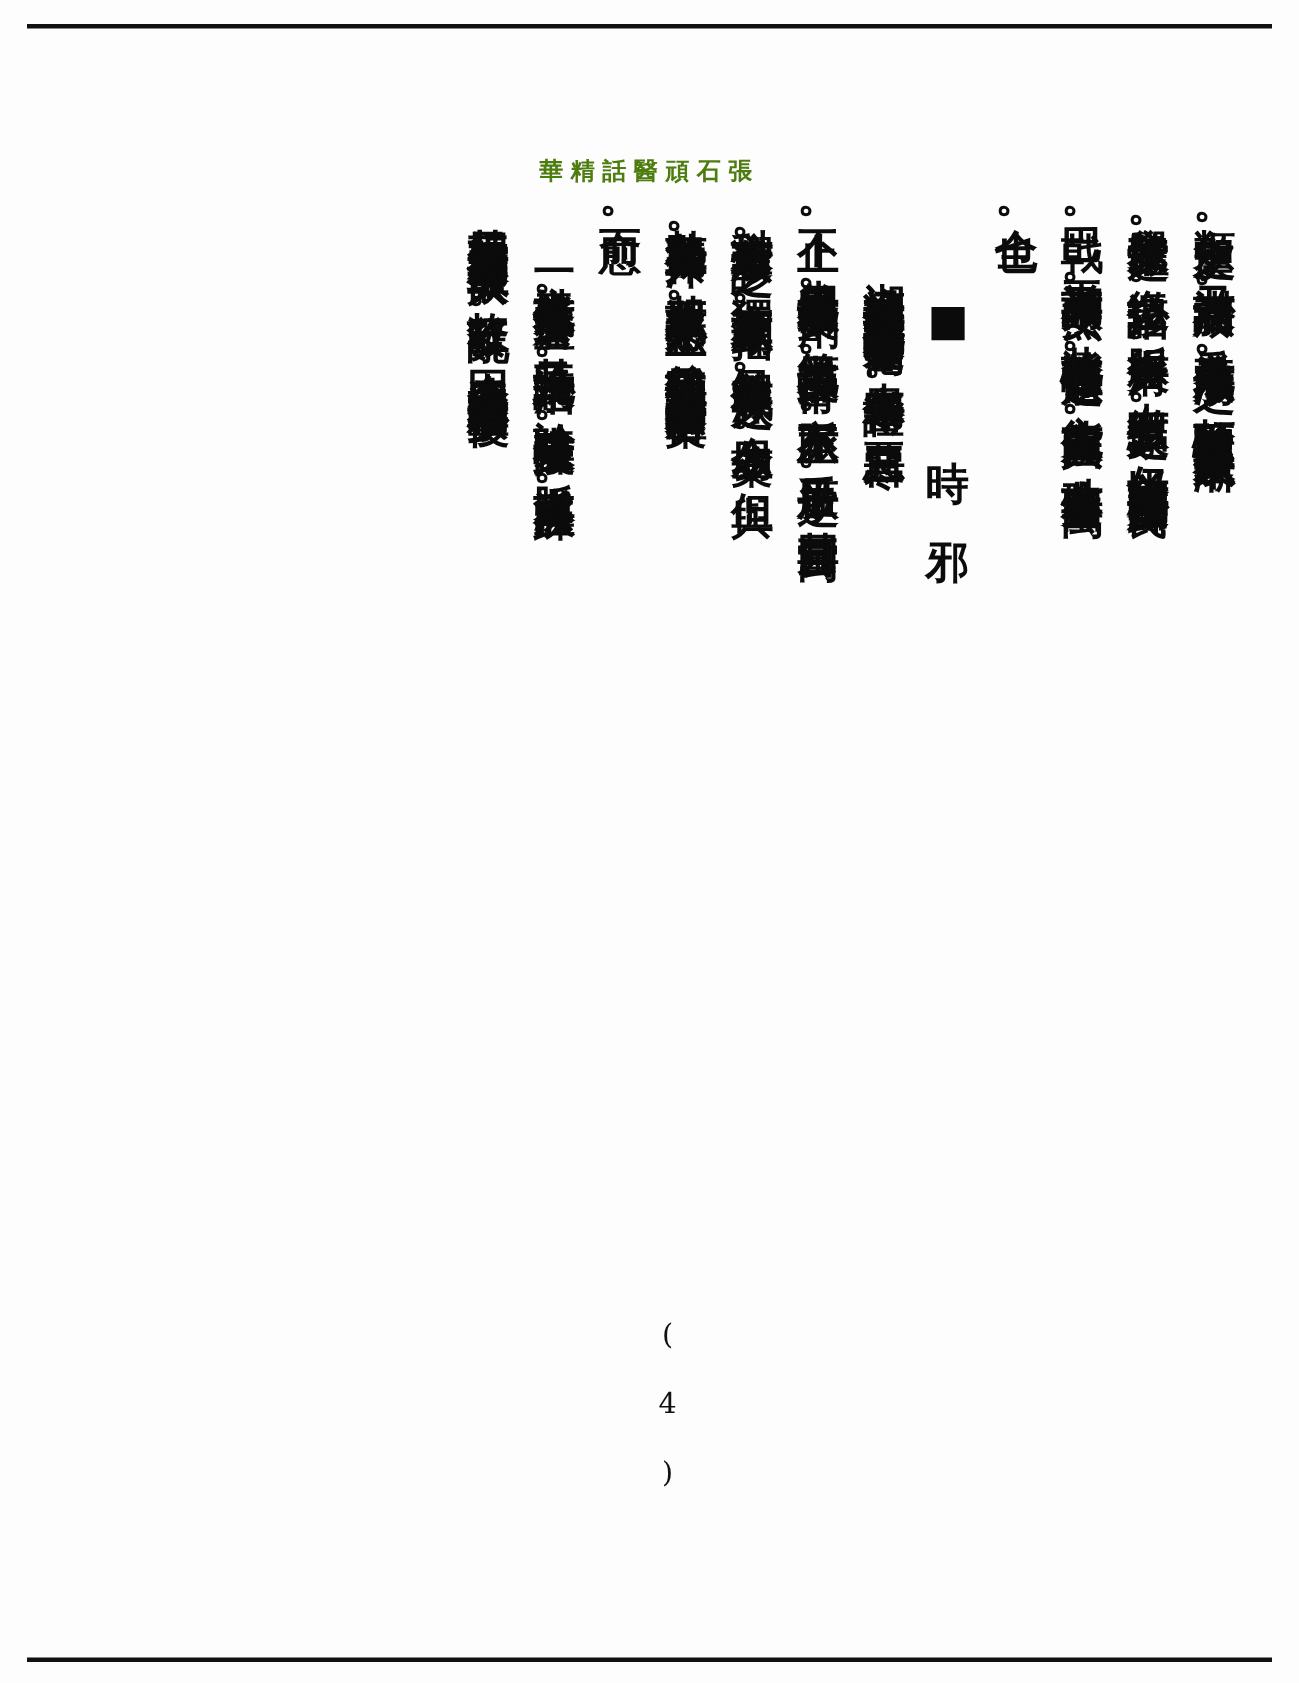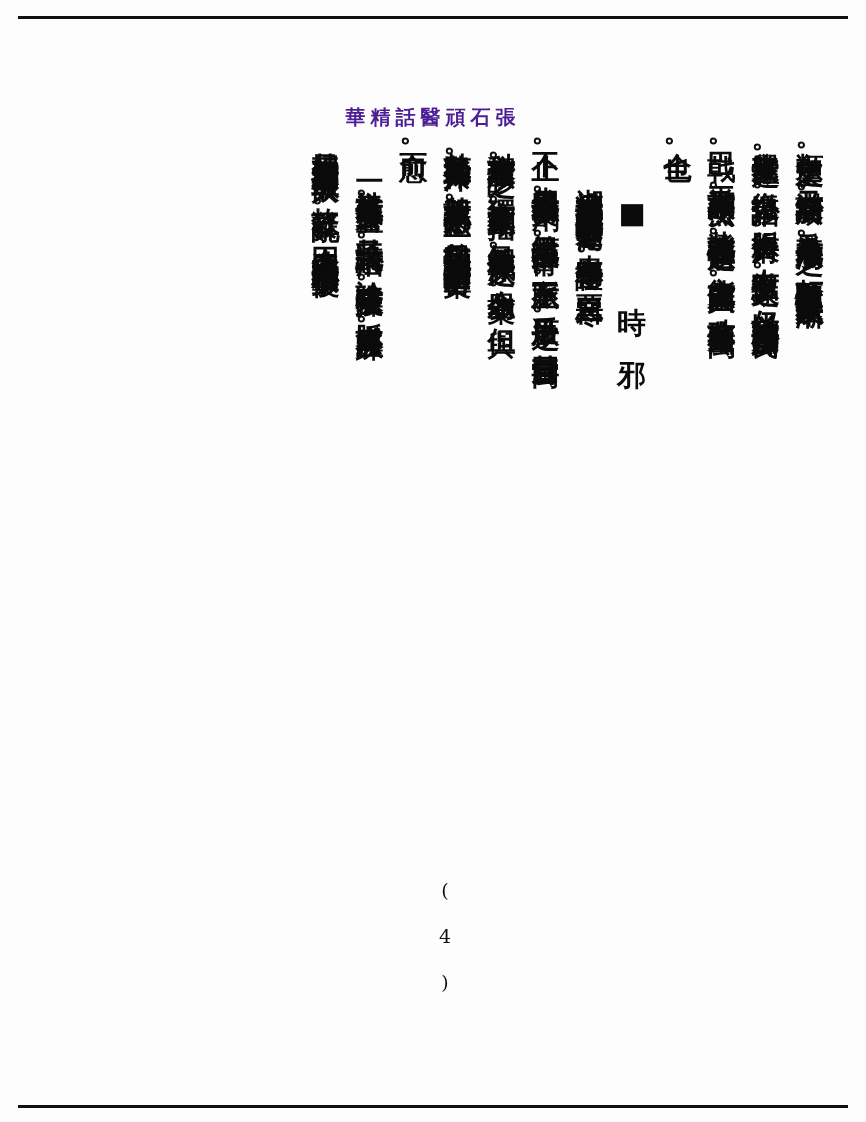--- a/index.html
+++ b/index.html
@@ -43,25 +43,25 @@
     background: #111;
   }
 
   
   .running-header {
     position: absolute;
     top: 104px;
     left: 0;
     width: 866px;
     text-align: center;
-    font-size: 20px;
+    font-size: 16px;
     letter-spacing: 5px;
     font-weight: bold;
     font-family: "DejaVu Serif", "Liberation Serif", serif;
-    color: #4c1d95;
+    color: #4d7c0f;
     direction: rtl;
     unicode-bidi: bidi-override;
   }
 
   
   .body-cols {
     position: absolute;
     top: 130px;
     left: 40px;
     width: 790px;

